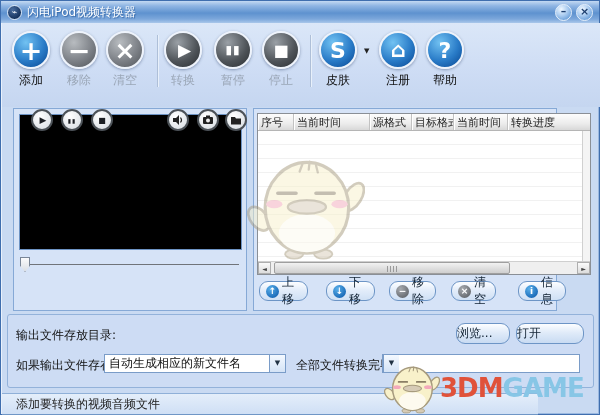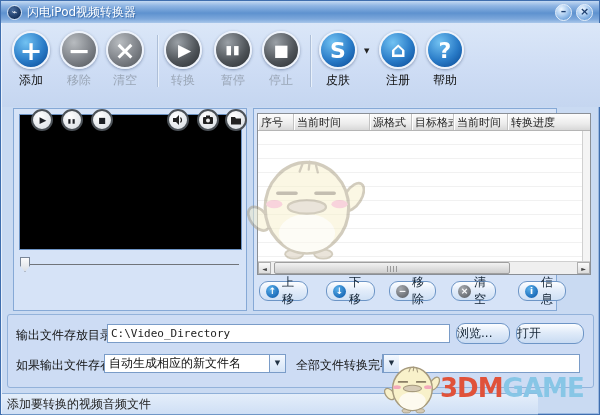--- a/index.html
+++ b/index.html
@@ -170,21 +170,21 @@
   .combo-btn {
     width:16px; height:100%; border-left:1px solid #7a9cc8;
     background:linear-gradient(180deg,#f4f9ff,#d4e3f6);
     font-size:7px; color:#234; text-align:center; line-height:17px;
   }
   
   .statusbar {
     position:absolute; left:1px; top:392px; width:536px; height:22px;
     background:linear-gradient(180deg,#e4eefa,#cfdff5);
     border-top:1px solid #8fb0d8; border-bottom:1px solid #6f96c6;
-    font-size:12px; color:#222; line-height:20px; padding-left:5px;
+    font-size:12px; color:#222; line-height:20px; padding-left:14px;
   }
   
   .mascot-center { position:absolute; left:246px; top:150px; width:118px; height:110px; opacity:.5; pointer-events:none; }
   .brandmark { position:absolute; left:383px; top:362px; width:212px; height:50px; pointer-events:none; display:flex; align-items:center; }
   .brand-chick { width:56px; height:52px; }
   .brand-text { font-weight:bold; font-size:26px; letter-spacing:-1px; line-height:50px; }
   .c-3dm  { color:#e0523a; }
   .c-game { color:#87c6e6; }
   .hidden-defs { position:absolute; width:0; height:0; overflow:hidden; }
 </style>
@@ -350,21 +350,20 @@
       <span>清空</span>
     </div>
     <div class="lbtn" style="left:264px;width:48px">
       <span class="mini-circ blue">i</span>
       <span>信息</span>
     </div>
   </div>
 
   <div class="groupbox">
     <div class="form-label" style="left:8px;top:12px">输出文件存放目录:</div>
-    <input class="dir-input" value="C:\Video_Directory" style="">
     <div class="fbtn" style="left:448px;width:54px">浏览...</div>
     <div class="fbtn" style="left:508px;width:68px">打开</div>
 
     <div class="form-label" style="left:8px;top:42px">如果输出文件存在:</div>
     <div class="combo" style="left:96px;width:182px">
       <span class="combo-text">自动生成相应的新文件名</span>
       <span class="combo-btn">▼</span>
     </div>
     <div class="form-label" style="left:288px;top:42px">全部文件转换完毕后:</div>
     <div class="combo" style="left:374px;width:198px">

